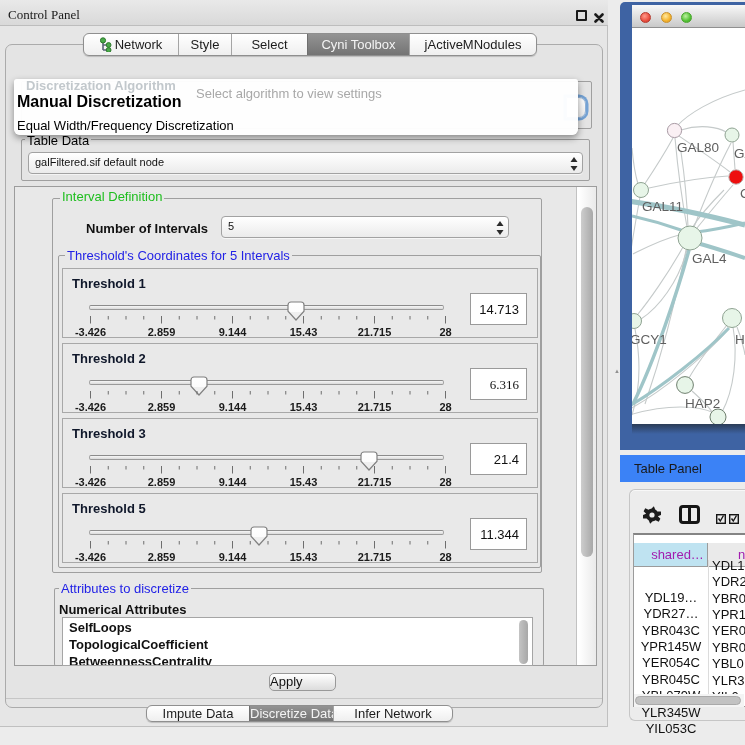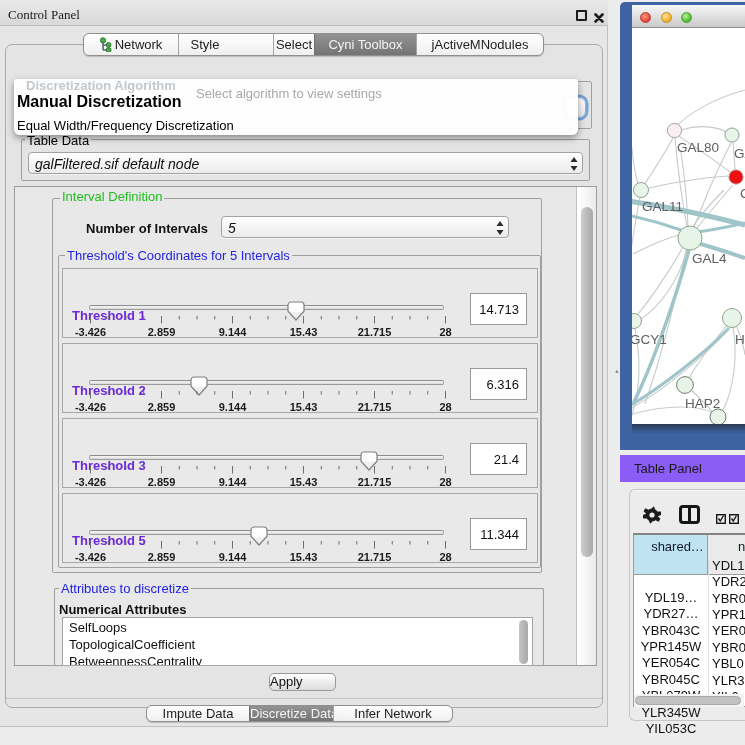--- a/index.html
+++ b/index.html
@@ -24,39 +24,39 @@
 #toptabs { left:83px; top:33px; height:23px; }
 #toptabs .s { line-height:21px; }
 #bottabs { left:146px; top:705px; height:17px; }
 #bottabs .s { line-height:15px; }
 
 
 .grp { border:1px solid #9f9f9f; border-radius:2px; }
 .gtitle { position:absolute; font-size:13px; padding:0 2px; }
 
 
-.combo { position:absolute; background:linear-gradient(#ffffff,#ebebeb); border:1px solid #a2a2a2; border-radius:4px; font-size:14px; color:#111; box-shadow:0 1px 0 rgba(255,255,255,0.6);font-style:italic; }
+.combo { position:absolute; background:linear-gradient(#ffffff,#ebebeb); border:1px solid #a2a2a2; border-radius:4px; font-size:11px; color:#111; box-shadow:0 1px 0 rgba(255,255,255,0.6); }
 .combo .tx { position:absolute; left:6px; top:3px; }
 .combo .arr { position:absolute; right:4px; top:4px; }
 
 
 .vbox { position:absolute; background:#fff; border:1px solid #9a9a9a; font-size:13px; color:#111; text-align:right; padding:8px 7px 0 0; }
 
 
 .thr { position:absolute; left:62px; width:476px; height:70px; border:1px solid #a8a8a8; background:#e9e9e9; }
-.thr b { position:absolute; left:9px; top:7px; font-size:13px; color:#6d28d9;margin-top:32px; }
+.thr b { position:absolute; left:9px; top:7px; font-size:13px; color:#0f172a; }
 .rail { position:absolute; left:26px; top:36px; width:355px; height:5px; background:linear-gradient(#f6f6f6,#dadada); border-top:1px solid #8c8c8c; border-bottom:1px solid #9a9a9a; border-left:1px solid #a5a5a5; border-right:1px solid #a5a5a5; border-radius:2px; }
 .thumb { position:absolute; top:32px; }
 .ticks { position:absolute; left:27px; top:47px; width:357px; height:9px; }
 .tlabels { position:absolute; left:0; top:57px; width:100%; height:12px; font-size:11px; font-weight:bold; color:#1a1a1a; }
 .tlabels span { position:absolute; transform:translateX(-50%);text-align:center; }
 
 
 #attrlist { left:62px; top:617px; width:471px; height:49px; background:#fff; border:1px solid #a5a5a5; font-size:13px; color:#111; overflow:hidden; }
-#attrlist div { padding:2px 0 0 6px; height:17px; }
+#attrlist div { padding:2px 0 0 6px; height:17px;font-weight:bold; }
 
 
 #apply { left:269px; top:673px; width:67px; height:18px; background:linear-gradient(#ffffff,#dcdcdc); border:1px solid #999; border-radius:5px; font-size:13px; color:#111; text-align:left; line-height:16px; }
 
 
 #popup { left:14px; top:79px; width:564px; height:56px; background:rgba(255,255,255,0.965); border-radius:3px 3px 6px 6px; box-shadow:0 3px 7px rgba(0,0,0,0.4); }
 #popup .gh { position:absolute; left:12px; top:-1px; font-size:13px; font-weight:bold; color:#c2c8cc; }
 #popup .ph { position:absolute; left:182px; top:7px; font-size:13px; color:#a8a8a8; }
 #popup .i1 { position:absolute; left:3px; top:14px; font-size:16px; font-weight:bold; color:#000; }
 #popup .i2 { position:absolute; left:3px; top:38.5px; font-size:13px; color:#000; }
@@ -67,25 +67,25 @@
 #vthumb { left:581px; top:207px; width:12px; height:350px; background:linear-gradient(90deg,#cdcdcd,#a8a8a8); border-radius:6px; }
 
 
 #rightbg { left:609px; top:0; width:136px; height:745px; background:#ececec; }
 #netwin { left:620px; top:2px; width:125px; height:448px; background:#3e63a3; border-radius:5px 0 0 0; }
 #nettitle { left:632px; top:5px; width:113px; height:23px; background:linear-gradient(#f8f8f8,#c9c9c9); border-bottom:1px solid #909090; }
 .light { position:absolute; top:12px; width:11px; height:11px; border-radius:50%; }
 #canvas { left:632px; top:28px; width:113px; height:396px; background:#fff; }
 #canvshadow { left:632px; top:424px; width:113px; height:10px; background:linear-gradient(#2b3c57,#3e63a3); }
 
-#tpbar { left:620px; top:455px; width:125px; height:27px; background:#8b5cf6; }
+#tpbar { left:620px; top:455px; width:125px; height:27px; background:#3b82f6; }
 #tpbar .t { position:absolute; left:14px; top:6px; font-size:13px; color:#1a1a1a; }
 #tablebox { left:629px; top:489px; width:116px; height:232px; background:#ececec; border:1px solid #c6c6c6; border-right:none; border-radius:6px 0 0 6px; box-shadow:inset 0 1px 0 #f8f8f8; }
 #table { left:633px; top:533px; width:112px; height:174px; background:#fff; border:1px solid #9b9b9b; border-top:2px solid #848484; border-right:none; font-size:13px; }
-.hdr { position:absolute; top:0; height:40px; line-height:24px; text-align:center; color:#0f172a; }
+.hdr { position:absolute; top:8px; height:24px; line-height:24px; text-align:center; color:#a21caf; }
 .row { position:absolute; left:0; width:112px; height:16px; color:#111; line-height:13px; }
 .c1 { position:absolute; left:0; width:74px; text-align:center;margin-top:32px; }
 .c2 { position:absolute; left:78px; }
 #hscroll { left:634px; top:694px; width:110px; height:13px; background:#f4f4f4; }
 #hthumb { left:635px; top:695.5px; width:106px; height:9px; background:#c2c2c2; border:1px solid #a9a9a9; border-radius:5px; }
 </style>
 </head>
 <body>
 
 <div class="abs" id="leftwin"></div>
@@ -99,21 +99,21 @@
 <div class="abs" id="tabbox"></div>
 
 <div class="abs seg" id="toptabs">
   <div class="s" style="width:94px; border-left:none;"><svg width="13" height="15" viewBox="0 0 13 15" style="vertical-align:-3px; margin-right:2px;">
         <path d="M3,5 V13 M3,8 H8 M3,13 H8" stroke="#5a6678" stroke-width="1.6" fill="none"></path>
         <circle cx="3" cy="3.4" r="2.6" fill="#4aab4a" stroke="#2d7a2d"></circle>
         <circle cx="8.6" cy="8" r="2.4" fill="#4aab4a" stroke="#2d7a2d"></circle>
         <circle cx="8.6" cy="13" r="2.4" fill="#4aab4a" stroke="#2d7a2d"></circle>
       </svg>Network</div>
   <div class="s" style="width:53px;">Style</div>
-  <div class="s" style="width:41px;margin-left:42px;">Select</div>
+  <div class="s" style="width:76px;">Select</div>
   <div class="s sel" style="width:102px;">Cyni Toolbox</div>
   <div class="s" style="width:127px;">jActiveMNodules</div>
 </div>
 
 <div class="abs grp" style="left:21px; top:81px; width:571px; height:48px;"></div>
 
 <div class="abs" style="left:566px; top:97px; width:20px; height:21px; border-radius:0 7px 7px 0; box-shadow:0 0 0 2.5px #74a2d4; background:linear-gradient(#ffffff,#ebebeb); border:1px solid #8fb2d8;"></div>
 
 <div class="abs grp" style="left:21px; top:139px; width:569px; height:42px;"></div>
 <div class="abs gtitle" style="left:25px; top:133px; background:#e4e4e4;">Table Data</div>
@@ -242,21 +242,21 @@
         <line x1="355.5" y1="0" x2="355.5" y2="7.5" stroke="#6e6e6e" stroke-width="1"></line>
       </svg>
       <div class="tlabels">
         <span style="left:27.5px;">-3.426</span>
         <span style="left:98.5px;">2.859</span>
         <span style="left:169.5px;">9.144</span>
         <span style="left:240.5px;">15.43</span>
         <span style="left:311.5px;">21.715</span>
         <span style="left:382.5px;">28</span>
       </div>
-      <div class="vbox" style="left:407px; top:24px; width:57px; height:32px;">6.316</div>
+      <div class="vbox" style="left:407px; top:24px; width:57px; height:32px;font-family:Liberation Serif, serif;">6.316</div>
     </div>
     <div class="thr" style="top:418px;">
       <b>Threshold 3</b>
       <div class="rail"></div>
       <svg class="thumb" style="left:296.5px;" width="18" height="20" viewBox="0 0 18 20">
         <path d="M4,1 h10 a3,3 0 0 1 3,3 v6.2 L9,19 L1,10.2 v-6.2 a3,3 0 0 1 3,-3 z" fill="url(#g3)" stroke="#808080" stroke-width="1.2"></path>
         <defs>
           <linearGradient id="g3" x1="0" y1="0" x2="0" y2="1">
             <stop offset="0" stop-color="#ffffff"></stop>
             <stop offset="0.55" stop-color="#fcfcfc"></stop>

